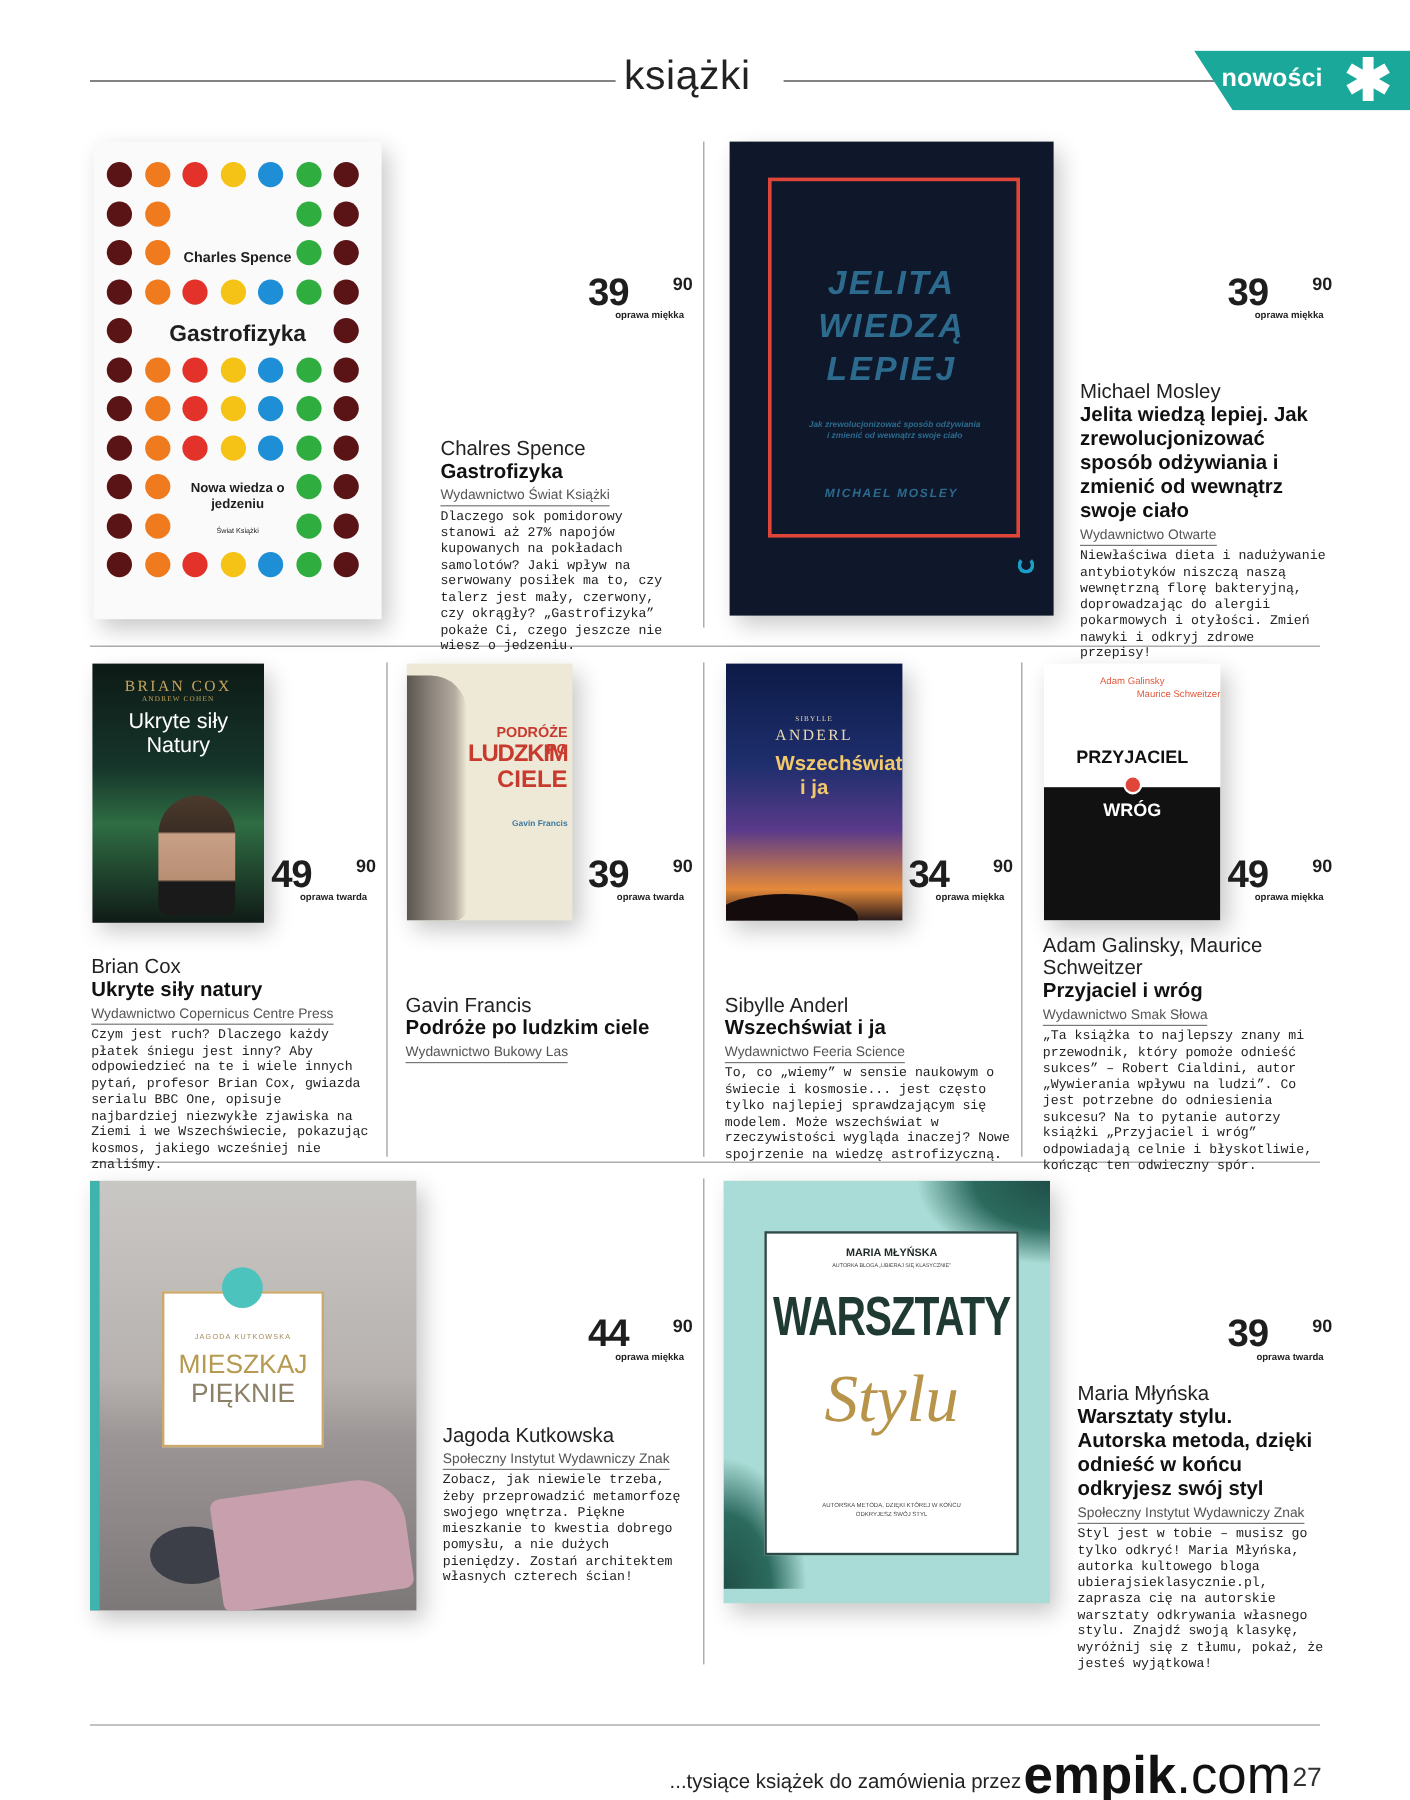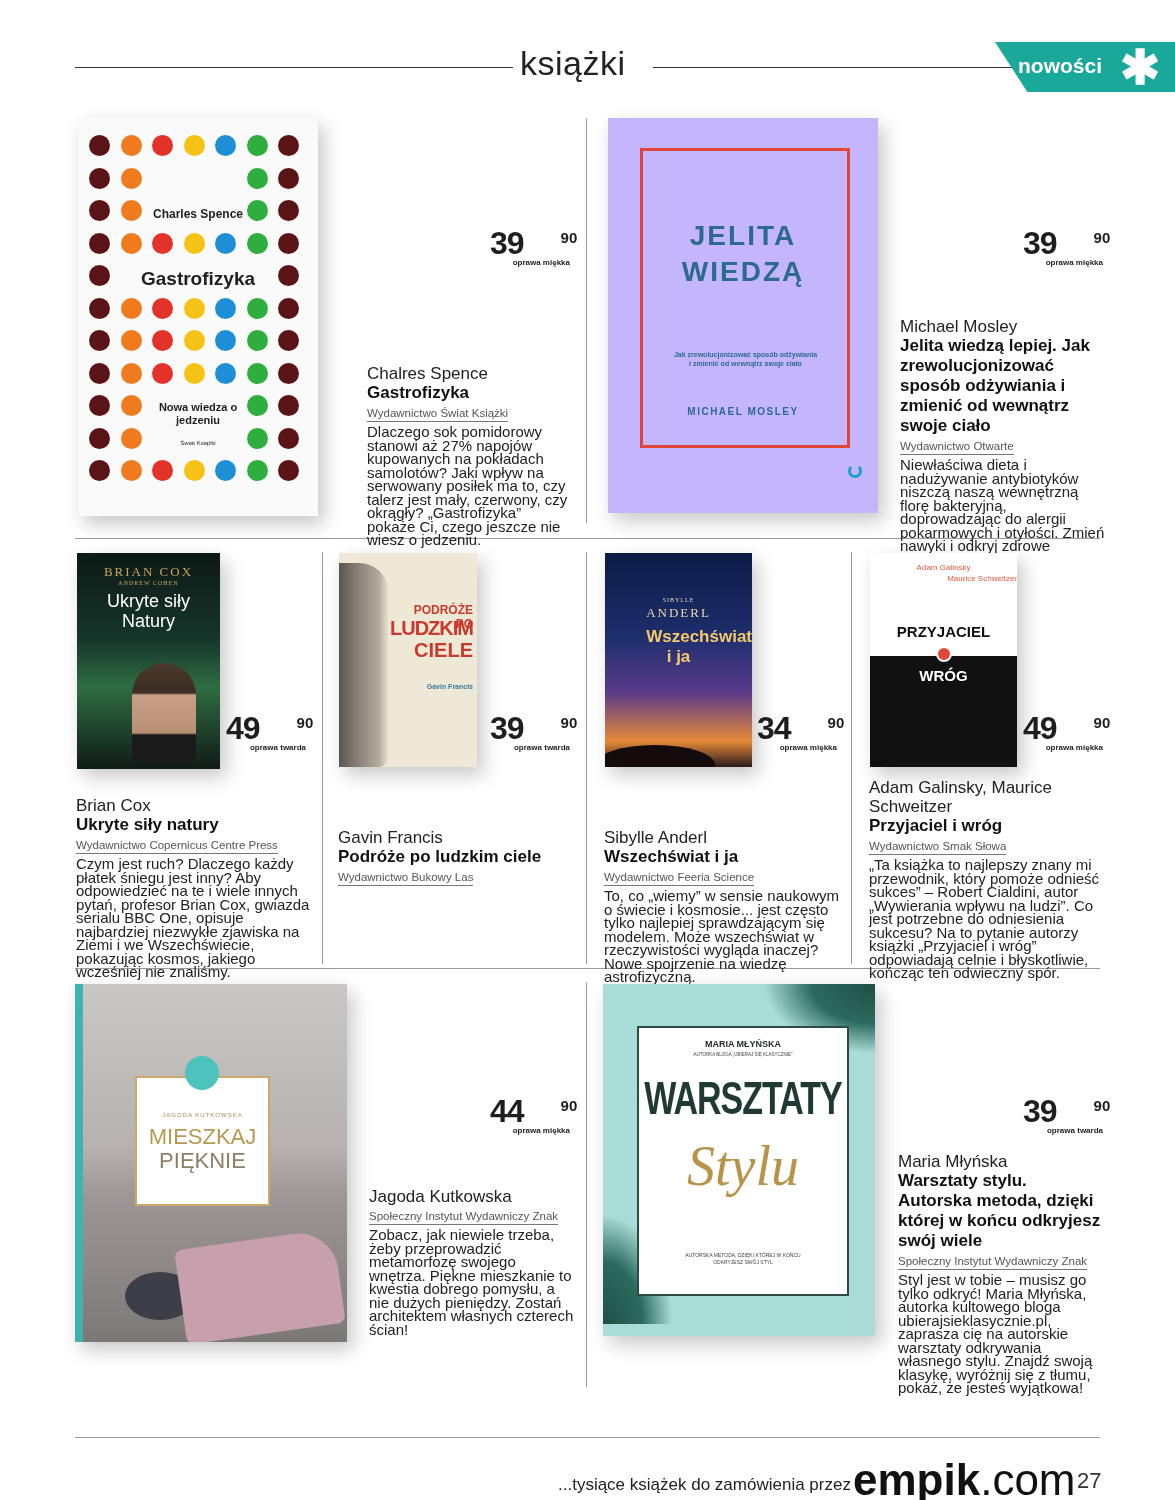--- a/index.html
+++ b/index.html
@@ -13,21 +13,21 @@
   .badge-text { position: absolute; left: 1018px; top: 54px; color: #fff; font-weight: bold; font-size: 21px; }
   .badge-star { position: absolute; left: 1120px; top: 44px; color: #fff; font-weight: bold; font-size: 48px; line-height: 48px; }
   .price { position: absolute; text-align: right; }
   .price .int { font-size: 32px; font-weight: bold; letter-spacing: -1px; }
   .price .dec { font-size: 15px; font-weight: bold; vertical-align: top; position: relative; top: 4px; margin-left: 37px; }
   .price .bind { display: block; font-size: 8px; font-weight: bold; margin-top: -4px; }
   .info { position: absolute; }
   .author { font-size: 17px; line-height: 19px; color: #222; }
   .title { font-size: 17px; line-height: 20px; font-weight: bold; color: #111; }
   .publisher { font-size: 11.5px; line-height: 14px; color: #555; border-bottom: 1px solid #777; padding-bottom: 1px; margin-bottom: 3px; display: inline-block; }
-  .desc { font-size: 15px; line-height: 13.5px; color: #222; }
+  .desc { font-size: 11px; line-height: 13.5px; color: #222; font-family: Liberation Mono, monospace; }
   .cover { position: absolute; box-shadow: 6px 8px 18px rgba(0,0,0,0.22); overflow: hidden; }
   .footer-text { position: absolute; left: 558px; top: 1475px; font-size: 17px; color: #222; }
   .footer-brand { position: absolute; left: 853px; top: 1455px; font-size: 44px; color: #111; }
   .footer-brand b { font-weight: 900; }
   .page-num { position: absolute; left: 1077px; top: 1468px; font-size: 22px; color: #333; }
   .dot { position: absolute; width: 21px; height: 21px; border-radius: 50%; }
 </style>
 </head>
 <body>
 
@@ -113,24 +113,25 @@
   <span class="int">39</span><span class="dec">90</span>
   <span class="bind">oprawa miękka</span>
 </div>
 <div class="info" style="left:367px; top:364px; width:202px;">
   <div class="author">Chalres Spence</div>
   <div class="title">Gastrofizyka</div>
   <div class="publisher">Wydawnictwo Świat Książki</div>
   <div class="desc">Dlaczego sok pomidorowy stanowi aż 27% napojów kupowanych na pokładach samolotów? Jaki wpływ na serwowany posiłek ma to, czy talerz jest mały, czerwony, czy okrągły? „Gastrofizyka” pokaże Ci, czego jeszcze nie wiesz o jedzeniu.</div>
 </div>
 
-<div class="cover" style="left:608px; top:118px; width:270px; height:395px; background:#c4b5fd;">
+<div class="cover" style="left:608px; top:118px; width:270px; height:395px; background:#0f172a;font-style:italic;">
   <div class="abs" style="left:32px; top:30px; width:210px; height:300px; border:3px solid #e0453a;"></div>
   <div class="abs" style="left:0; width:270px; top:102px; text-align:center; color:#2c6b8e; font-weight:900; font-size:28px; letter-spacing:2px;">JELITA</div>
   <div class="abs" style="left:0; width:270px; top:138px; text-align:center; color:#2c6b8e; font-weight:900; font-size:28px; letter-spacing:2px;">WIEDZĄ</div>
+  <div class="abs" style="left:0; width:270px; top:174px; text-align:center; color:#2c6b8e; font-weight:900; font-size:28px; letter-spacing:2px;">LEPIEJ</div>
   <div class="abs" style="left:65px; width:145px; top:232px; text-align:center; color:#2c6b8e; font-weight:bold; font-size:7px; line-height:9px;">Jak zrewolucjonizować sposób odżywiania i zmienić od wewnątrz swoje ciało</div>
   <div class="abs" style="left:0; width:270px; top:288px; text-align:center; color:#2c6b8e; font-weight:bold; font-size:10px; letter-spacing:1.5px;">MICHAEL MOSLEY</div>
   <div class="abs" style="left:240px; top:346px; width:14px; height:14px; border-radius:50%; border:3px solid #1aa0c8; border-top-color:transparent;"></div>
 </div>
 <div class="price" style="left:1023px; top:225px; width:80px;">
   <span class="int">39</span><span class="dec">90</span>
   <span class="bind">oprawa miękka</span>
 </div>
 <div class="info" style="left:900px; top:317px; width:205px;">
   <div class="author">Michael Mosley</div>
@@ -248,20 +249,20 @@
   <div class="abs" style="left:34px; width:212px; top:88px; text-align:center; color:#1f3a33; font-weight:bold; font-size:34px; letter-spacing:-1px; transform:scaleY(1.35); transform-origin:top;">WARSZTATY</div>
   <div class="abs" style="left:34px; width:212px; top:150px; text-align:center; color:#b8944a; font-family:'Liberation Serif',serif; font-style:italic; font-size:56px;">Stylu</div>
   <div class="abs" style="left:70px; width:140px; top:268px; text-align:center; color:#444; font-size:5px; line-height:7px;">AUTORSKA METODA, DZIĘKI KTÓREJ W KOŃCU ODKRYJESZ SWÓJ STYL</div>
 </div>
 <div class="price" style="left:1023px; top:1093px; width:80px;">
   <span class="int">39</span><span class="dec">90</span>
   <span class="bind">oprawa twarda</span>
 </div>
 <div class="info" style="left:898px; top:1152px; width:205px;">
   <div class="author">Maria Młyńska</div>
-  <div class="title">Warsztaty stylu. Autorska metoda, dzięki której w końcu odkryjesz swój wiele</div>
+  <div class="title">Warsztaty stylu. Autorska metoda, dzięki odnieść w końcu odkryjesz swój styl</div>
   <div class="publisher">Społeczny Instytut Wydawniczy Znak</div>
   <div class="desc">Styl jest w tobie – musisz go tylko odkryć! Maria Młyńska, autorka kultowego bloga ubierajsieklasycznie.pl, zaprasza cię na autorskie warsztaty odkrywania własnego stylu. Znajdź swoją klasykę, wyróżnij się z tłumu, pokaż, że jesteś wyjątkowa!</div>
 </div>
 
 <div class="footer-text">...tysiące książek do zamówienia przez</div>
 <div class="footer-brand"><b>empik</b><span>.com</span></div>
 <div class="page-num">27</div>
 
 </body></html>

